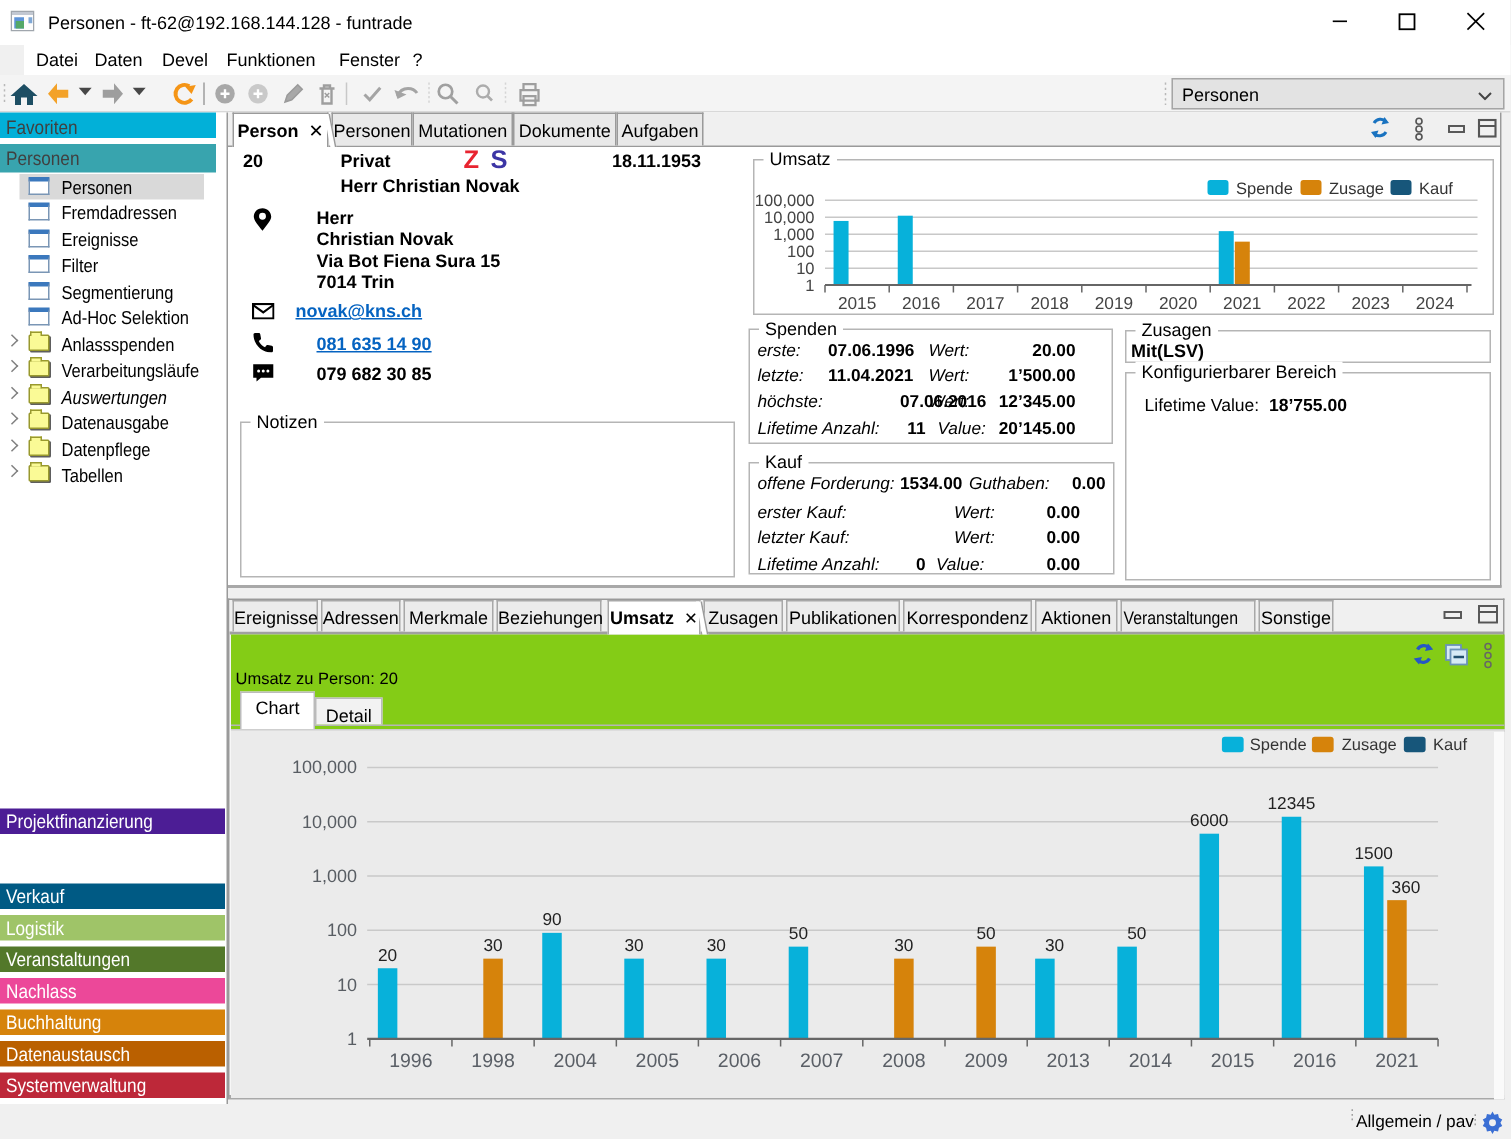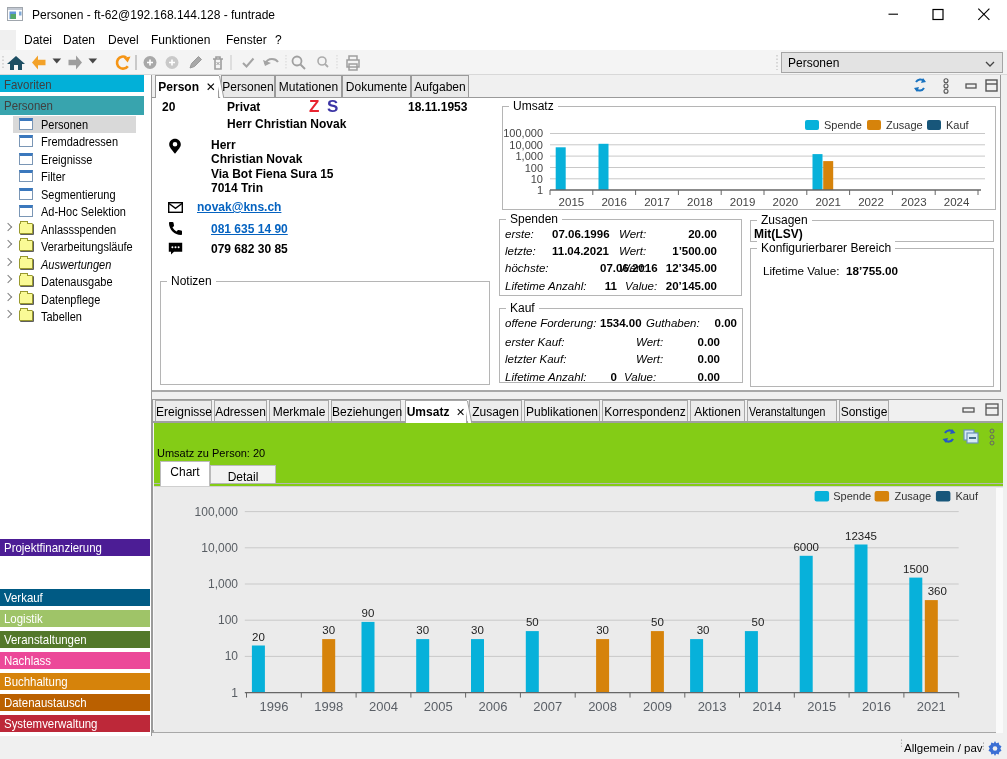--- a/index.html
+++ b/index.html
@@ -397,21 +397,21 @@
         <path d="M6 6 a5 5 0 0 1 8 -1 M14 12 a5 5 0 0 1 -8 1" fill="none" stroke="#2657c4" stroke-width="2.2"></path>
         <path d="M13 2 l3.5 4 l-5.5 1 z M7 16 l-3.5 -4 l5.5 -1 z" fill="#2657c4"></path>
         <rect x="25" y="3" width="10" height="10" fill="#d6eaf5" stroke="#6b93b8" stroke-width="1.2"></rect>
         <rect x="28" y="6" width="11" height="10" fill="#d6eaf5" stroke="#6b93b8" stroke-width="1.2"></rect>
         <line x1="30" y1="11" x2="37" y2="11" stroke="#20506e" stroke-width="1.6"></line>
         <circle cx="53" cy="4" r="2" fill="none" stroke="#666"></circle>
         <circle cx="53" cy="10" r="2" fill="none" stroke="#666"></circle>
         <circle cx="53" cy="16" r="2" fill="none" stroke="#666"></circle>
       </svg>
       <div style="position:absolute;left:0;top:60px;width:849px;height:0;border-top:1px solid #b5b5b5;"></div>
-      <div style="position:absolute;left:56px;top:42px;width:66px;height:18px;background:#f2f2f2;border:1px solid #bbb;border-bottom:none;text-align:center;padding-top:4px;font-size:12px;">Detail</div>
+      <div style="position:absolute;left:56px;top:42px;width:45px;height:18px;background:#f2f2f2;border:1px solid #bbb;border-bottom:none;text-align:center;padding-top:4px;font-size:12px;">Detail</div>
       <div style="position:absolute;left:6px;top:38px;width:50px;height:25px;background:#fff;border:1px solid #bbb;border-bottom:none;text-align:center;padding-top:3px;font-size:12px;z-index:2;">Chart</div>
     </div>
     <div id="bchart" style="position:absolute;left:1px;top:86px;width:849px;height:246px;background:#ebebeb;border-top:1px solid #cfcfcf;">
       <div style="position:absolute;left:842px;top:1px;width:7px;height:245px;background:#fafafa;"></div>
       <svg width="849" height="246" style="position:absolute;left:0;top:0;">
         <g stroke="#c9c9c9" stroke-width="1">
           <line x1="90.8" y1="24.6" x2="804.7" y2="24.6"></line>
           <line x1="90.8" y1="60.8" x2="804.7" y2="60.8"></line>
           <line x1="90.8" y1="97" x2="804.7" y2="97"></line>
           <line x1="90.8" y1="133.2" x2="804.7" y2="133.2"></line>

